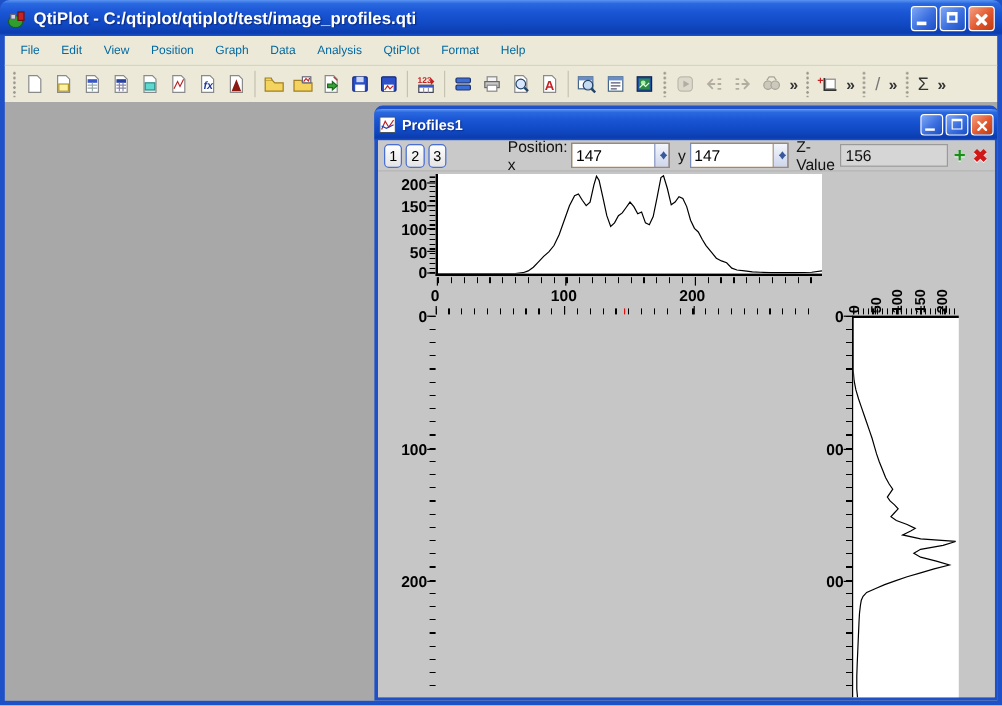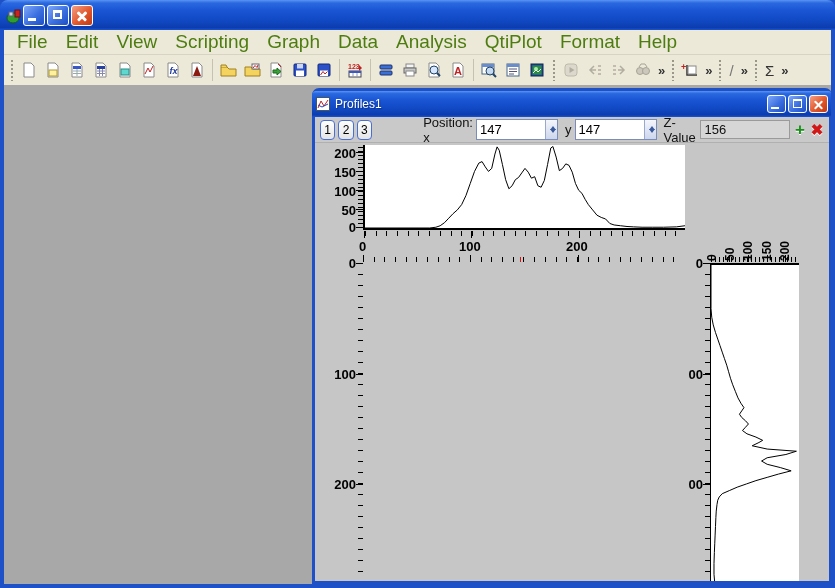--- a/index.html
+++ b/index.html
@@ -14,36 +14,36 @@
   .winbtn{width:22px;height:21px;border-radius:3px;border:1px solid #fff;box-sizing:border-box;position:relative;}
   .btn-blue{background:linear-gradient(135deg,#7fa8f6 0%,#3b6fe0 55%,#1c4fc4 100%);}
   .btn-red{background:linear-gradient(135deg,#f4a083 0%,#e2572c 55%,#c03a12 100%);}
   .glyph-min{position:absolute;left:4px;bottom:4px;width:8px;height:3px;background:#fff;}
   .glyph-max{position:absolute;left:5px;top:4px;width:9px;height:9px;border:2px solid #fff;border-top-width:3px;box-sizing:border-box;}
   .glyph-x1,.glyph-x2{position:absolute;left:4px;top:9px;width:12px;height:2.5px;background:#fff;border-radius:1px;}
   .glyph-x1{transform:rotate(45deg);} .glyph-x2{transform:rotate(-45deg);}
   .app-icon{width:17px;height:17px;flex:0 0 auto;}
 
   .menubar{position:absolute;left:4px;top:30px;width:827px;height:25px;background:#ece9d8;display:flex;align-items:center;padding-left:4px;box-sizing:border-box;border-bottom:1px solid #d8d4c4;}
-  .menu-item{font-size:19px;color:#4d7c0f;padding:3px 9px;}
+  .menu-item{font-size:10px;color:#0369a1;padding:3px 9px;}
 
   .toolbar{position:absolute;left:4px;top:55px;width:827px;height:30px;background:#ece9d8;display:flex;align-items:center;padding-left:3px;box-sizing:border-box;}
   .tbi{width:24px;height:24px;display:flex;align-items:center;justify-content:center;flex:0 0 auto;}
   .tsep{width:1px;height:22px;background:#c6c2b2;margin:0 3px;flex:0 0 auto;}
   .tgrip{width:4px;height:22px;margin:0 3px;flex:0 0 auto;background-image:radial-gradient(#9a968a 1px,transparent 1.2px);background-size:4px 4px;}
   .chev{font-size:13px;font-weight:bold;color:#333;padding:0 3px;}
   .sigma{font-size:15px;color:#333;padding:0 4px;}
   .lineglyph{font-size:15px;color:#777;padding:0 4px;}
 
   .workspace{position:absolute;left:4px;top:85px;width:827px;height:499px;background:#a8a8a8;overflow:hidden;}
 
   
   .cwin{position:absolute;border-radius:7px 7px 0 0;box-sizing:border-box;}
   .ctb{height:26px;display:flex;align-items:center;padding:0 4px;border-radius:5px 5px 0 0;}
-  .ctitle{color:#fff;font-size:12px;font-weight:normal;margin-left:5px;flex:1;white-space:nowrap;overflow:hidden;text-shadow:1px 1px 1px rgba(0,0,40,.35);}
+  .ctitle{color:#fff;font-size:12px;font-weight:bold;margin-left:5px;flex:1;white-space:nowrap;overflow:hidden;text-shadow:1px 1px 1px rgba(0,0,40,.35);}
   .cbtn{width:19px;height:18px;border-radius:3px;border:1px solid #fff;box-sizing:border-box;position:relative;margin-left:2px;}
   .cbtn .glyph-min{left:3px;bottom:3px;width:8px;height:2px;}
   .cbtn .glyph-max{left:4px;top:3px;width:9px;height:9px;border-width:1px;border-top-width:2px;}
   .cbtn .glyph-x1,.cbtn .glyph-x2{left:3px;top:7.5px;width:11px;height:2px;}
 
   
   .mx-win{left:4px;top:75px;width:296px;height:255px;border:3px solid #92a6de;border-top:none;background:#92a6de;}
   .mx-tb{background:linear-gradient(to bottom,#a9bcee 0%,#8ba2e4 25%,#7b93dc 60%,#7089cf 100%);margin:0 -3px;}
   .mx-btn-blue{background:linear-gradient(135deg,#c0d0f4 0%,#8aa4e4 55%,#7390d8 100%);}
   .mx-btn-red{background:linear-gradient(135deg,#eab4a4 0%,#cf7260 55%,#b85848 100%);}
@@ -116,39 +116,40 @@
 <body>
 
 <div class="page">
 
   <div class="main-titlebar">
     <svg class="app-icon" viewBox="0 0 17 17">
       <ellipse cx="7" cy="11" rx="6" ry="5" fill="#2f9e2f" stroke="#1a5c1a"></ellipse>
       <rect x="9" y="3" width="5" height="7" fill="#c92222" stroke="#701010"></rect>
       <rect x="3" y="5" width="4" height="4" fill="#cfd4e8" stroke="#667"></rect>
     </svg>
+    <div class="main-title">QtiPlot - C:/qtiplot/qtiplot/test/image_profiles.qti</div>
     <div class="winbtns">
       <div class="winbtn btn-blue">
           <div class="glyph-min"></div>
         </div>
       <div class="winbtn btn-blue">
           <div class="glyph-max"></div>
         </div>
       <div class="winbtn btn-red">
           <div class="glyph-x1"></div>
           <div class="glyph-x2"></div>
         </div>
     </div>
   </div>
 
   <div class="menubar">
     <span class="menu-item">File</span>
     <span class="menu-item">Edit</span>
     <span class="menu-item">View</span>
-    <span class="menu-item">Scripting</span>
+    <span class="menu-item">Position</span>
     <span class="menu-item">Graph</span>
     <span class="menu-item">Data</span>
     <span class="menu-item">Analysis</span>
     <span class="menu-item">QtiPlot</span>
     <span class="menu-item">Format</span>
     <span class="menu-item">Help</span>
   </div>
 
   <div class="toolbar">
     <div class="tgrip"></div>

